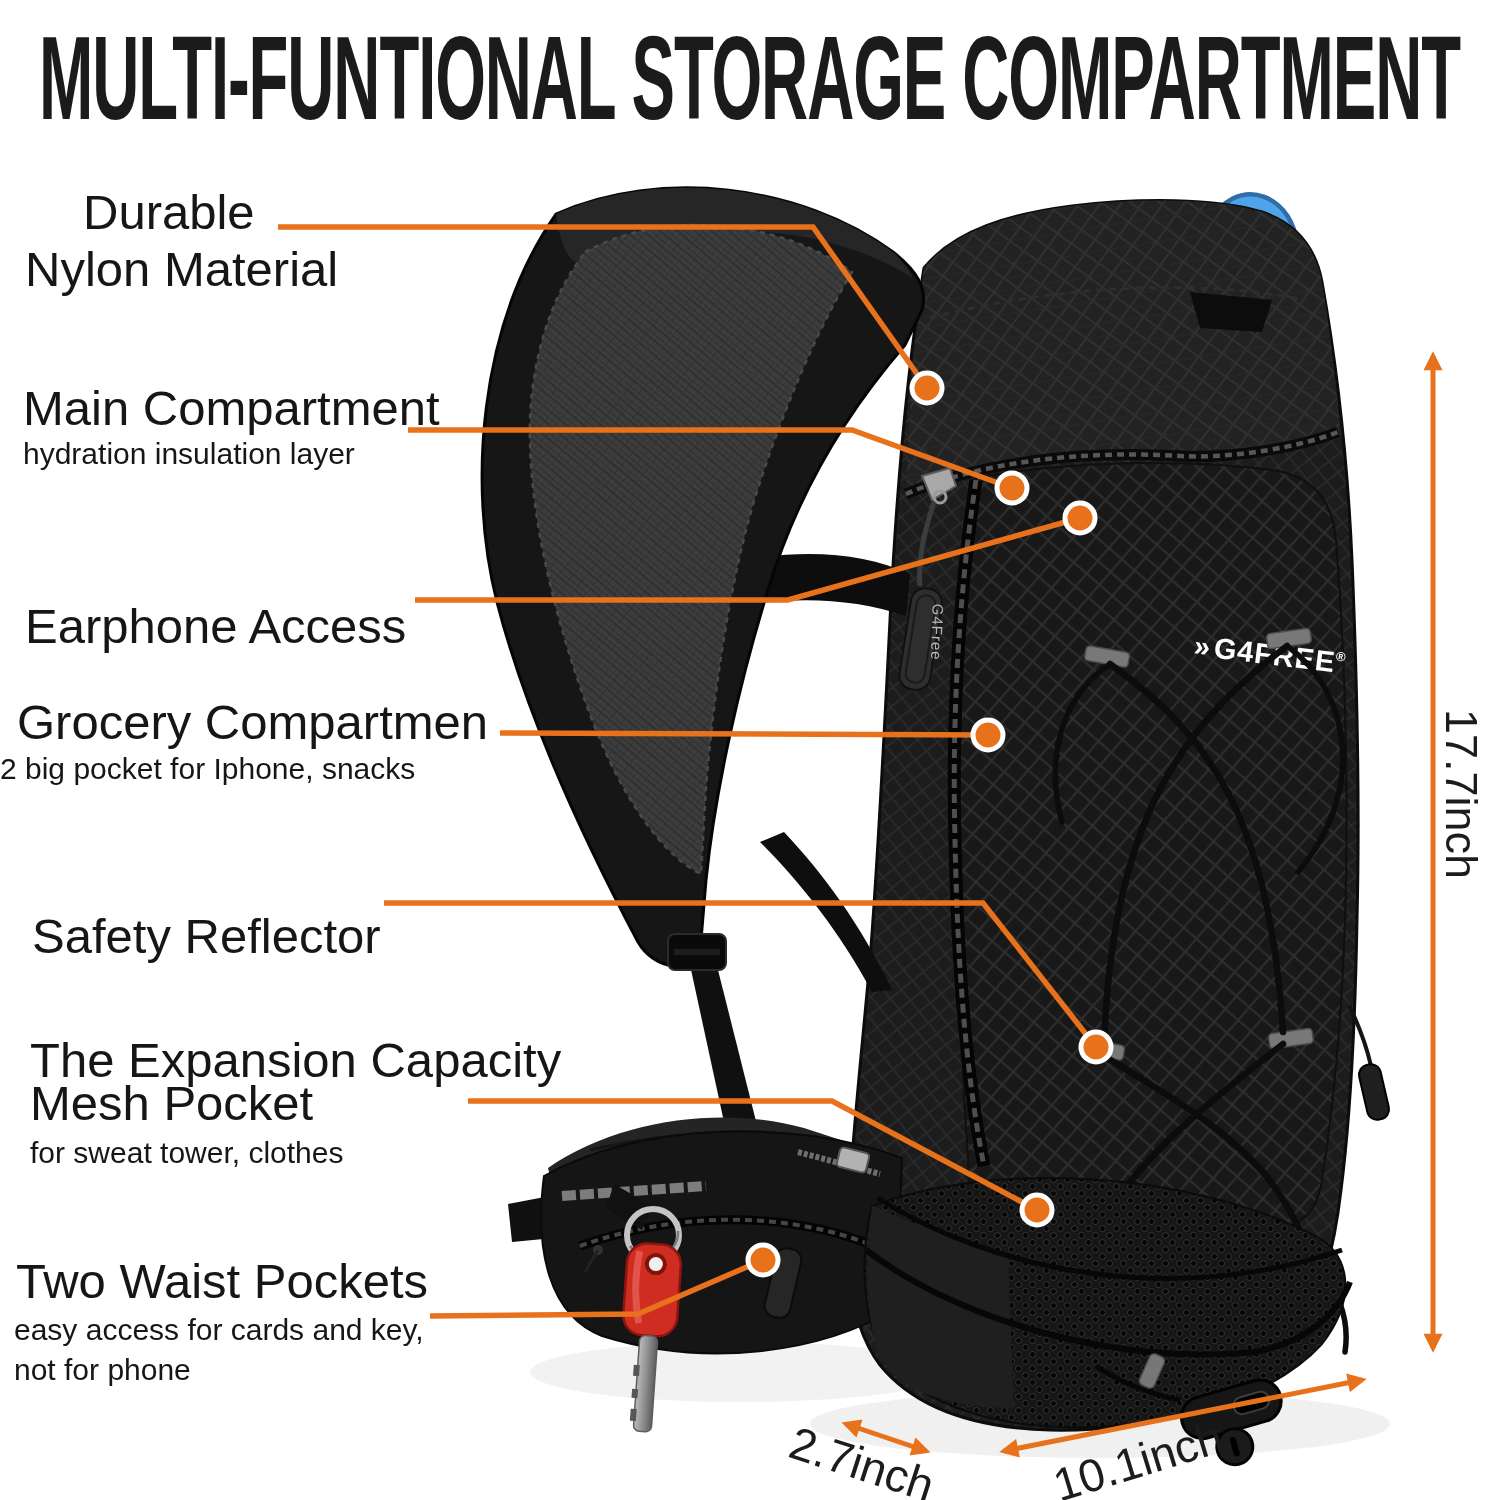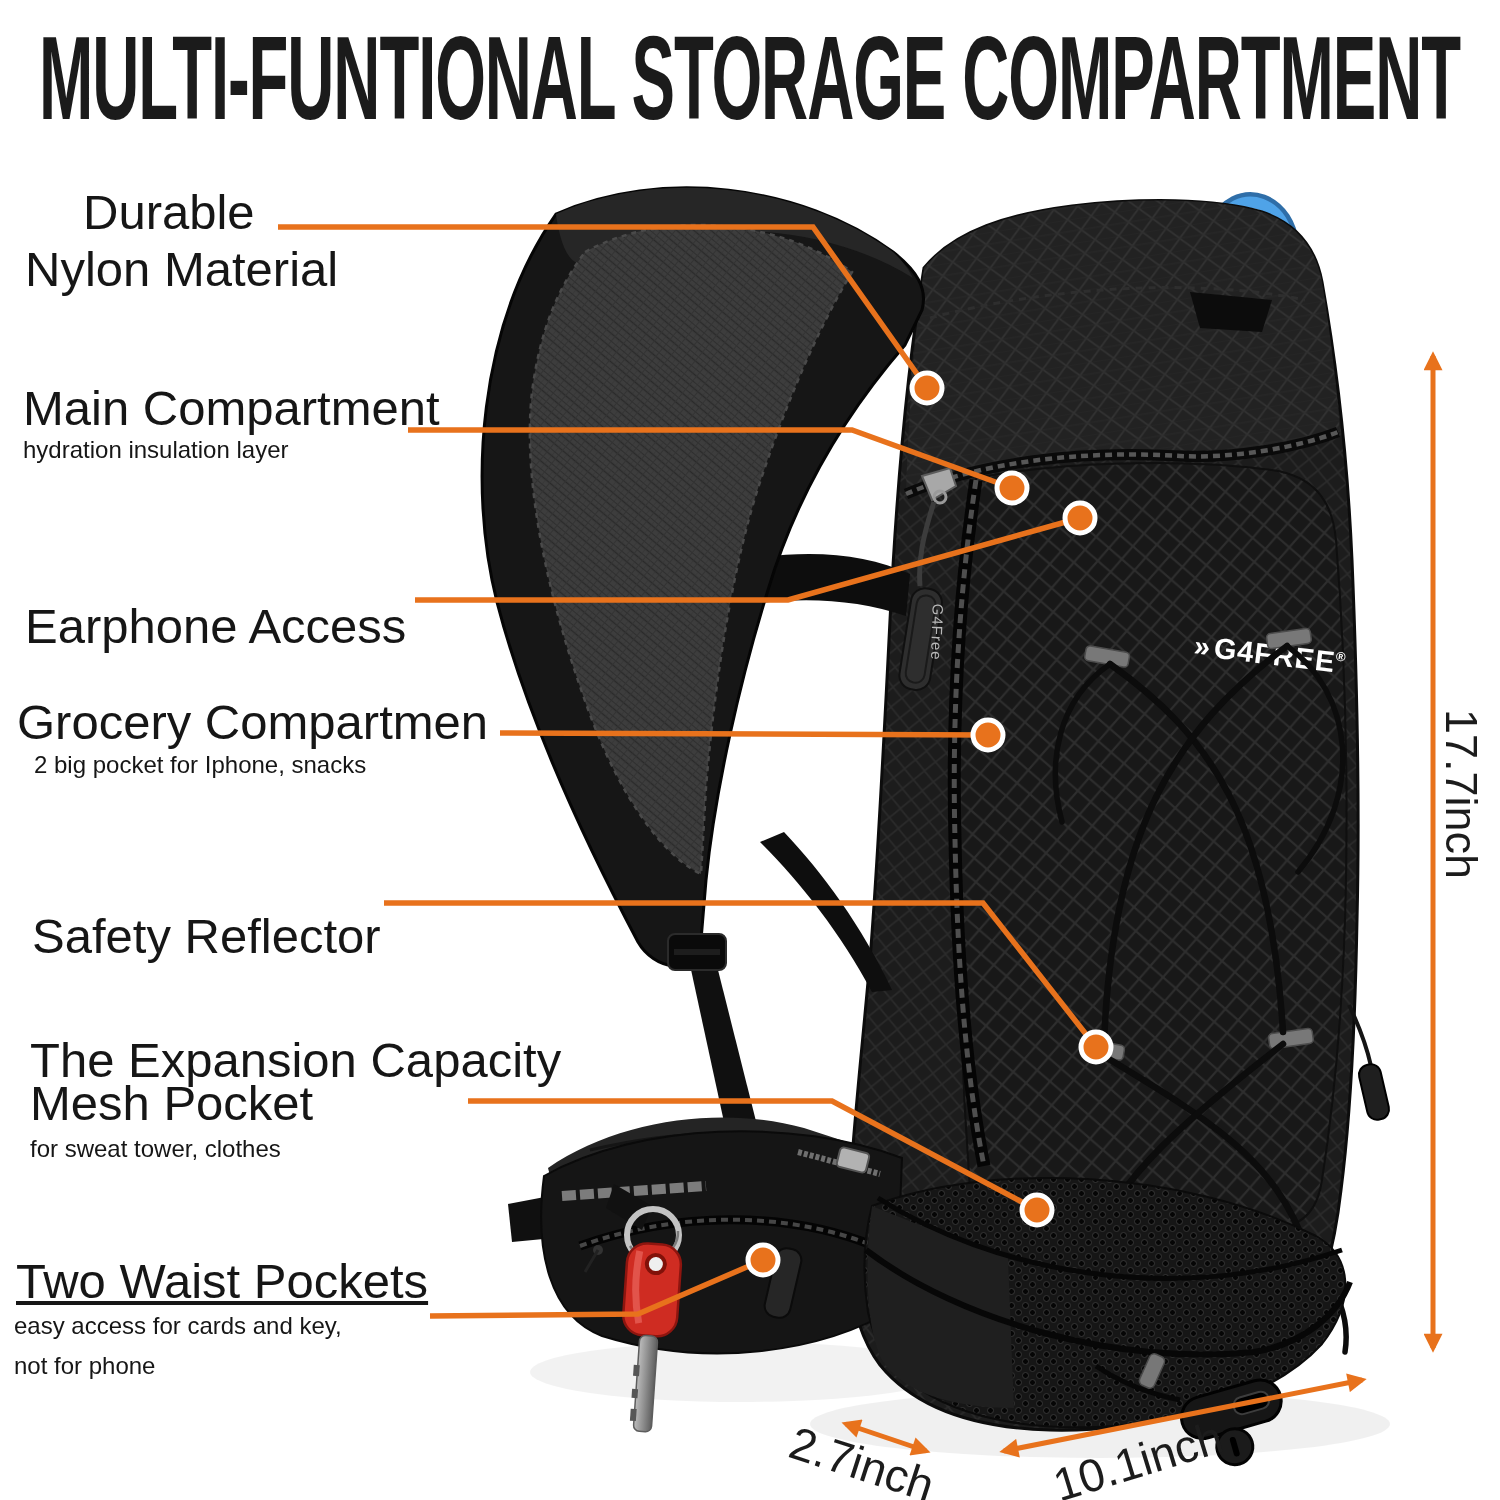--- a/index.html
+++ b/index.html
@@ -4,21 +4,21 @@
 <style>
   html,body{margin:0;padding:0;}
   body{
     width:1500px;height:1500px;position:relative;overflow:hidden;
     background:#ffffff;
     font-family:"Liberation Sans", sans-serif;
   }
   svg{position:absolute;left:0;top:0;}
   .lbl{position:absolute;color:#161616;white-space:nowrap;line-height:1.1;}
   .lg{font-size:49px;}
-  .sm{font-size:24px;}
+  .sm{font-size:30px;}
   .dim{position:absolute;color:#1c1c1c;font-size:45px;white-space:nowrap;}
 </style>
 </head>
 <body>
 
 <svg id="scene" width="1500" height="1500" viewBox="0 0 1500 1500">
   <defs>
     <pattern id="rip" width="20" height="20" patternUnits="userSpaceOnUse" patternTransform="rotate(6)">
       <rect width="20" height="20" fill="#1c1c1c"></rect>
       <path d="M0 10 L10 0 L20 10 L10 20 Z" fill="none" stroke="#2b2b2b" stroke-width="1.6"></path>
@@ -244,27 +244,27 @@
 
 <div class="lbl lg" style="left:83px;top:186px;">Durable</div>
 <div class="lbl lg" style="left:25px;top:243px;">Nylon Material</div>
 
 <div class="lbl lg" style="left:23px;top:382px;">Main Compartment</div>
 <div class="lbl sm" style="left:23px;top:437px;">hydration insulation layer</div>
 
 <div class="lbl lg" style="left:25px;top:600px;">Earphone Access</div>
 
 <div class="lbl lg" style="left:17px;top:696px;">Grocery Compartmen</div>
-<div class="lbl sm" style="left:34px;top:752px;text-align:right;">2 big pocket for Iphone, snacks</div>
+<div class="lbl sm" style="left:0;top:752px;text-align:right;">2 big pocket for Iphone, snacks</div>
 
 <div class="lbl lg" style="left:32px;top:874px;margin-top:36px;">Safety Reflector</div>
 
 <div class="lbl lg" style="left:30px;top:1018px;margin-top:16px;">The Expansion Capacity</div>
 <div class="lbl lg" style="left:30px;top:1077px;">Mesh Pocket</div>
 <div class="lbl sm" style="left:30px;top:1136px;">for sweat tower, clothes</div>
 
-<div class="lbl lg" style="left:16px;top:1255px;text-decoration:underline;">Two Waist Pockets</div>
+<div class="lbl lg" style="left:16px;top:1255px;">Two Waist Pockets</div>
 <div class="lbl sm" style="left:14px;top:1313px;">easy access for cards and key,</div>
 <div class="lbl sm" style="left:14px;top:1353px;text-align:center;">not for phone</div>
 
 <div class="dim" style="left:1461px;top:794px;transform:translate(-50%,-50%) rotate(90deg);">17.7inch</div>
 <div class="dim" style="left:862px;top:1464px;font-size:46px;transform:translate(-50%,-50%) rotate(18deg);">2.7inch</div>
 <div class="dim" style="left:1138px;top:1461px;font-size:46px;transform:translate(-50%,-50%) rotate(-17deg);">10.1inch</div>
 
 </body></html>

